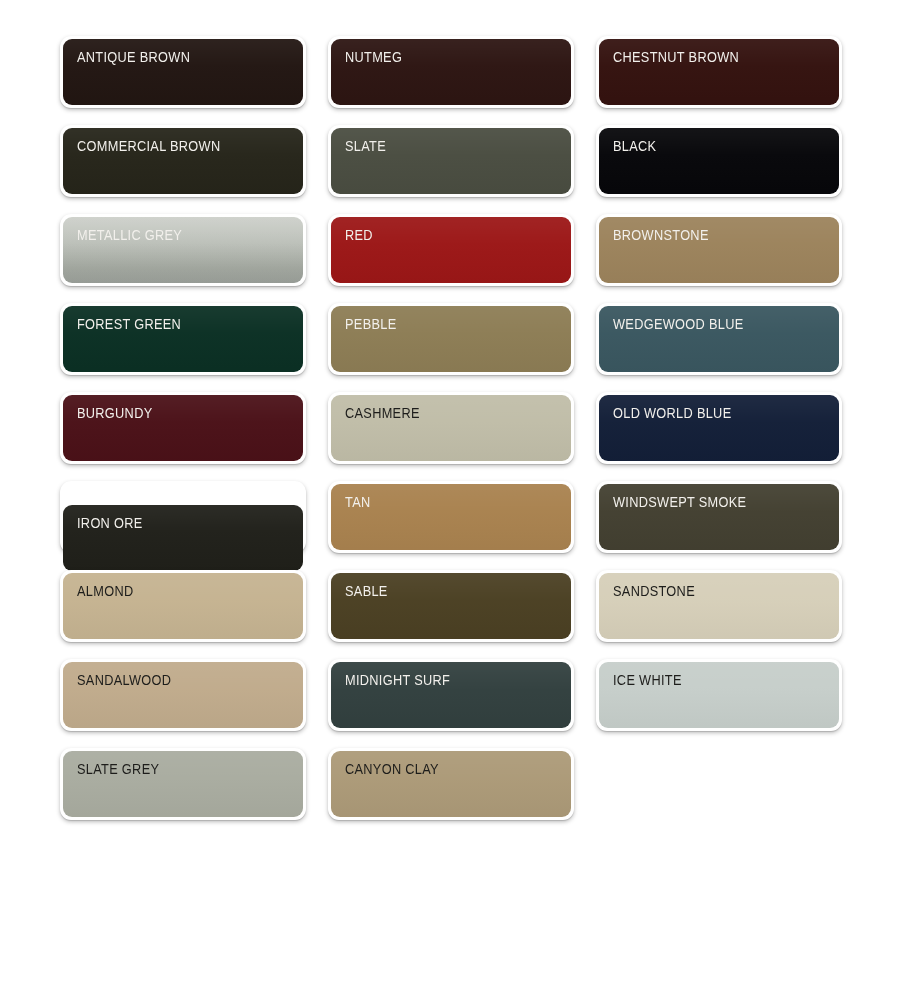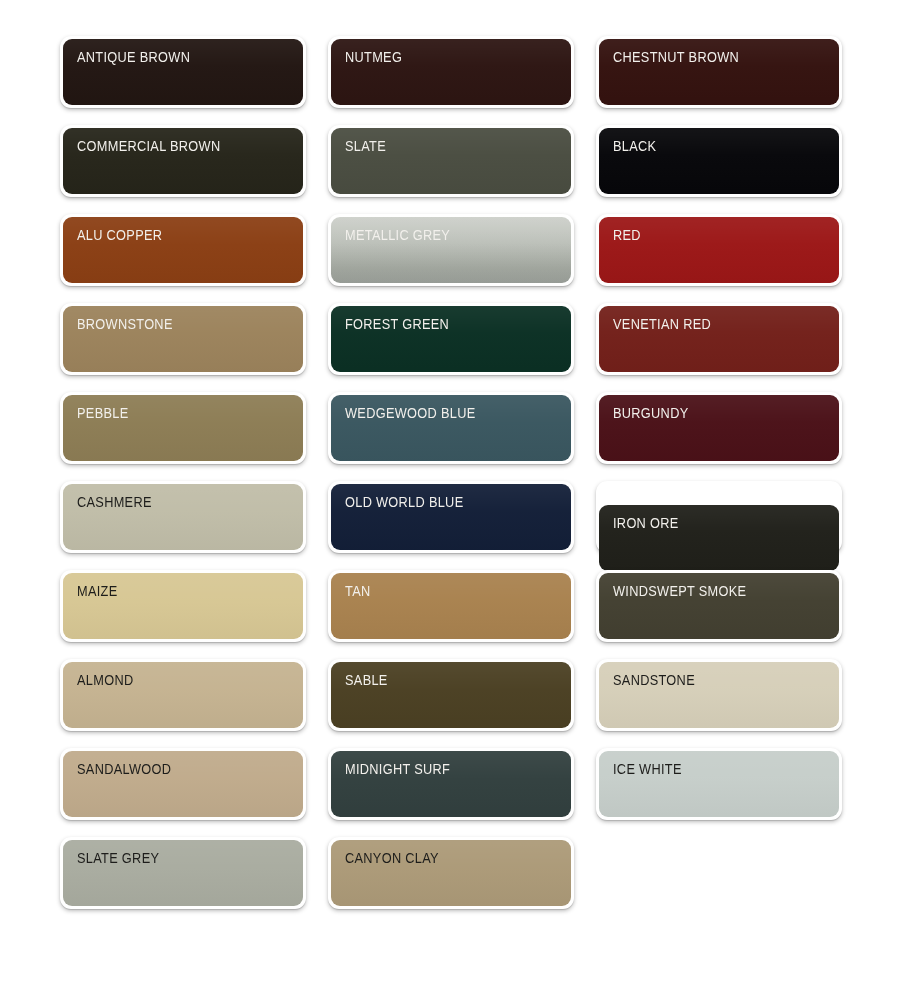--- a/index.html
+++ b/index.html
@@ -114,50 +114,40 @@
         <div class="chip" style="background: rgb(74, 77, 65);">
           <span class="chip-label label-light">SLATE</span>
         </div>
       </div>
       <div class="swatch">
         <div class="chip" style="background: rgb(7, 7, 10);">
           <span class="chip-label label-light">BLACK</span>
         </div>
       </div>
       <div class="swatch">
-        <div class="chip" style="background: rgb(139, 63, 20);">
-          <span class="chip-label label-light">ALU COPPER</span>
-        </div>
-      </div>
-      <div class="swatch">
         <div class="chip" style="background: linear-gradient(rgb(205, 208, 202) 0%, rgb(189, 193, 186) 38%, rgb(163, 168, 160) 78%, rgb(155, 160, 154) 100%);">
           <span class="chip-label label-light">METALLIC GREY</span>
         </div>
       </div>
       <div class="swatch">
         <div class="chip" style="background: rgb(156, 23, 23);">
           <span class="chip-label label-light">RED</span>
         </div>
       </div>
       <div class="swatch">
         <div class="chip" style="background: rgb(156, 131, 92);">
           <span class="chip-label label-light">BROWNSTONE</span>
         </div>
       </div>
       <div class="swatch">
         <div class="chip" style="background: rgb(11, 48, 36);">
           <span class="chip-label label-light">FOREST GREEN</span>
         </div>
       </div>
       <div class="swatch">
-        <div class="chip" style="background: rgb(115, 32, 26);">
-          <span class="chip-label label-light">VENETIAN RED</span>
-        </div>
-      </div>
-      <div class="swatch">
         <div class="chip" style="background: rgb(141, 125, 85);">
           <span class="chip-label label-light">PEBBLE</span>
         </div>
       </div>
       <div class="swatch">
         <div class="chip" style="background: rgb(58, 87, 96);">
           <span class="chip-label label-light">WEDGEWOOD BLUE</span>
         </div>
       </div>
       <div class="swatch">
@@ -174,25 +164,20 @@
         <div class="chip" style="background: rgb(19, 31, 56);">
           <span class="chip-label label-light">OLD WORLD BLUE</span>
         </div>
       </div>
       <div class="swatch">
         <div class="chip" style="background: rgb(32, 32, 26); margin-top: 21px;">
           <span class="chip-label label-light">IRON ORE</span>
         </div>
       </div>
       <div class="swatch">
-        <div class="chip" style="background: rgb(215, 199, 148);">
-          <span class="chip-label label-dark">MAIZE</span>
-        </div>
-      </div>
-      <div class="swatch">
         <div class="chip" style="background: rgb(169, 130, 79);">
           <span class="chip-label label-light">TAN</span>
         </div>
       </div>
       <div class="swatch">
         <div class="chip" style="background: rgb(67, 64, 49);">
           <span class="chip-label label-light">WINDSWEPT SMOKE</span>
         </div>
       </div>
       <div class="swatch">

